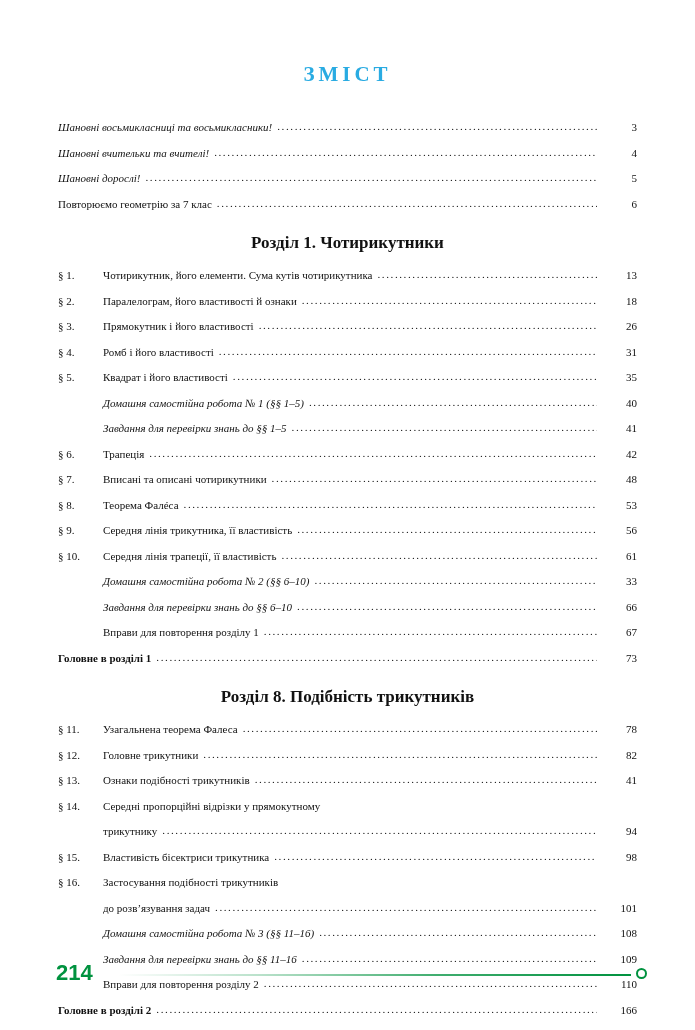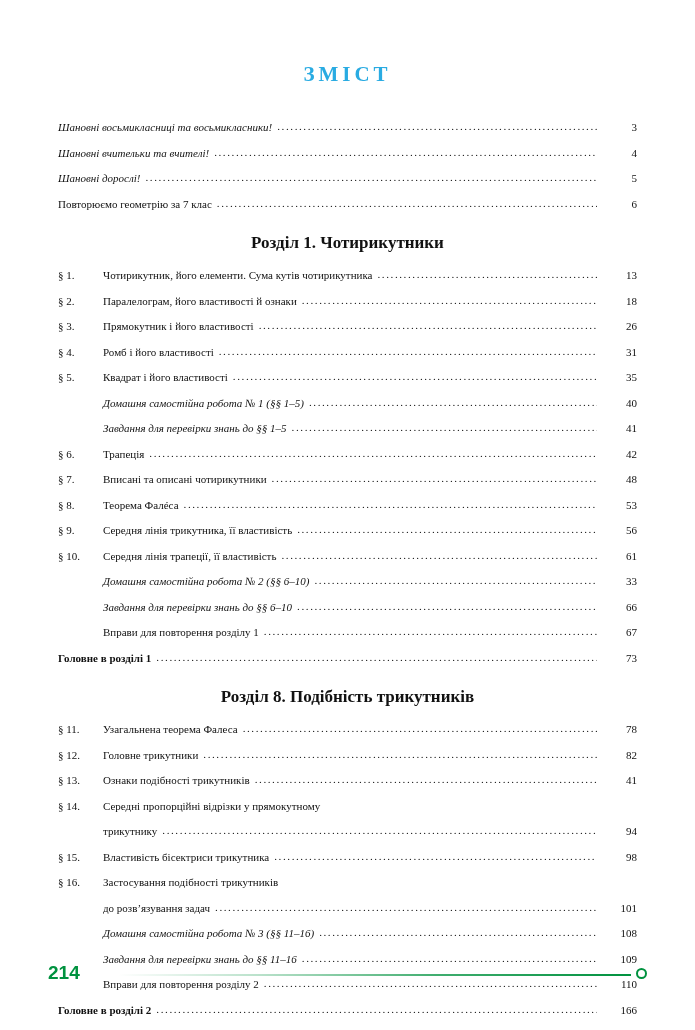--- a/index.html
+++ b/index.html
@@ -95,25 +95,25 @@
   
   .footer {
     position: absolute;
     left: 0;
     right: 0;
     bottom: 42px;
     height: 26px;
   }
   .folio {
     position: absolute;
-    left: 48px;
+    left: 56px;
     top: 0;
     font-family: "Liberation Sans", "DejaVu Sans", sans-serif;
     font-weight: bold;
-    font-size: 19px;
+    font-size: 22px;
     color: #00923f;
     line-height: 22px;
   }
   .rule {
     position: absolute;
     left: 118px;
     right: 64px;
     top: 12px;
     height: 2px;
     background: linear-gradient(to right, rgba(0,146,63,0) 0%, rgba(0,146,63,0.28) 28%, rgba(0,146,63,0.75) 62%, rgba(0,146,63,1) 100%);

